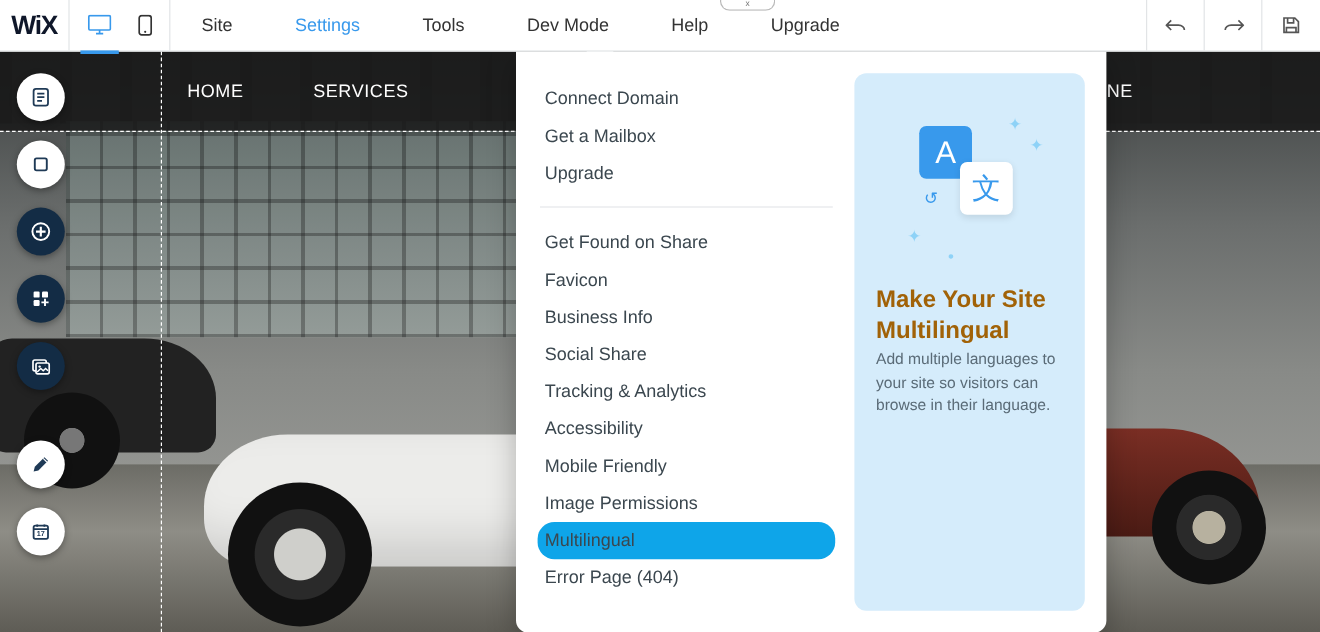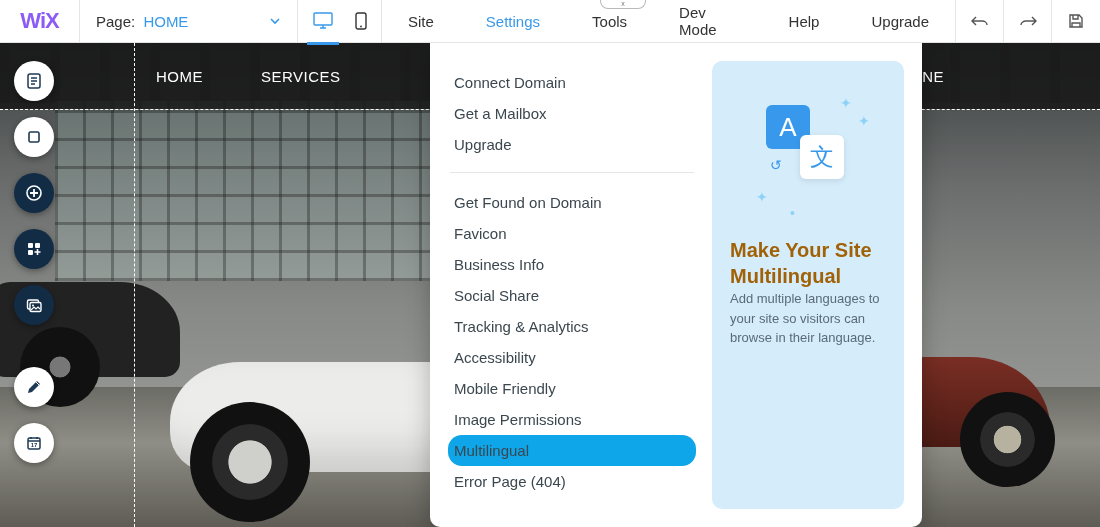--- a/index.html
+++ b/index.html
@@ -6,23 +6,23 @@
     body {
       font-family: -apple-system, BlinkMacSystemFont, "Segoe UI", Helvetica, Arial, sans-serif;
       width: 1100px; height: 527px; overflow: hidden; position: relative; background:#222;
     }
     
     .topbar {
       height: 43px; background: #fff; display: flex; align-items: stretch;
       border-bottom: 1px solid #e2e4e6; position: relative; z-index: 200;
     }
     .logo {
-      width: 80px; display: flex; align-items: center; justify-content: center;
+      width: 58px; display: flex; align-items: center; justify-content: center;
       border-right: 1px solid #e2e4e6;
-      font-weight: 800; font-size: 22px; letter-spacing: -1px; color:#8b5cf6;
+      font-weight: 800; font-size: 22px; letter-spacing: -1px; color:#0f172a;
     }
     .page-select {
       width: 218px; display: flex; align-items: center; justify-content: space-between;
       padding: 0 16px; border-right: 1px solid #e2e4e6; font-size: 15px; color:#333;
       cursor: pointer;
     }
     .page-select .pname { color: #3899ec; margin-left: 4px; }
     .chev { color:#3899ec; font-size:12px; }
     .devices {
       width: 84px; display:flex; align-items:center; justify-content:center; gap:14px;
@@ -175,28 +175,20 @@
       font-size:7px; text-align:center; color:#777; z-index:300;
     }
   </style>
 </head>
 <body>
 
 <div class="toppill">x</div>
 
 <div class="topbar">
   <div class="logo">WiX</div>
-  <div class="page-select">
-    <span><span>Page:</span> <span class="pname">HOME</span></span>
-    <span class="chev">
-      <svg width="12" height="12" viewBox="0 0 12 12">
-          <path d="M2 4l4 4 4-4" fill="none" stroke="#3899ec" stroke-width="1.6"></path>
-        </svg>
-    </span>
-  </div>
   <div class="devices">
     <span class="dev-icon active">
       <svg width="20" height="18" viewBox="0 0 20 18">
           <rect x="1" y="1" width="18" height="12" rx="1" fill="none" stroke="currentColor" stroke-width="1.4"></rect>
           <path d="M7 16h6M10 13v3" stroke="currentColor" stroke-width="1.4"></path>
         </svg>
     </span>
     <span class="dev-icon">
       <svg width="12" height="18" viewBox="0 0 12 18">
           <rect x="1" y="1" width="10" height="16" rx="2" fill="none" stroke="currentColor" stroke-width="1.4"></rect>
@@ -313,21 +305,21 @@
       </svg>
   </div>
 </div>
 
 <div class="dropdown">
   <div class="dd-list">
     <div class="dd-item">Connect Domain</div>
     <div class="dd-item">Get a Mailbox</div>
     <div class="dd-item">Upgrade</div>
     <hr>
-    <div class="dd-item">Get Found on Domain</div>
+    <div class="dd-item">Get Found on Share</div>
     <div class="dd-item">Favicon</div>
     <div class="dd-item">Business Info</div>
     <div class="dd-item">Social Share</div>
     <div class="dd-item">Tracking &amp; Analytics</div>
     <div class="dd-item">Accessibility</div>
     <div class="dd-item">Mobile Friendly</div>
     <div class="dd-item">Image Permissions</div>
     <div class="dd-item sel">Multilingual</div>
     <div class="dd-item">Error Page (404)</div>
   </div>

